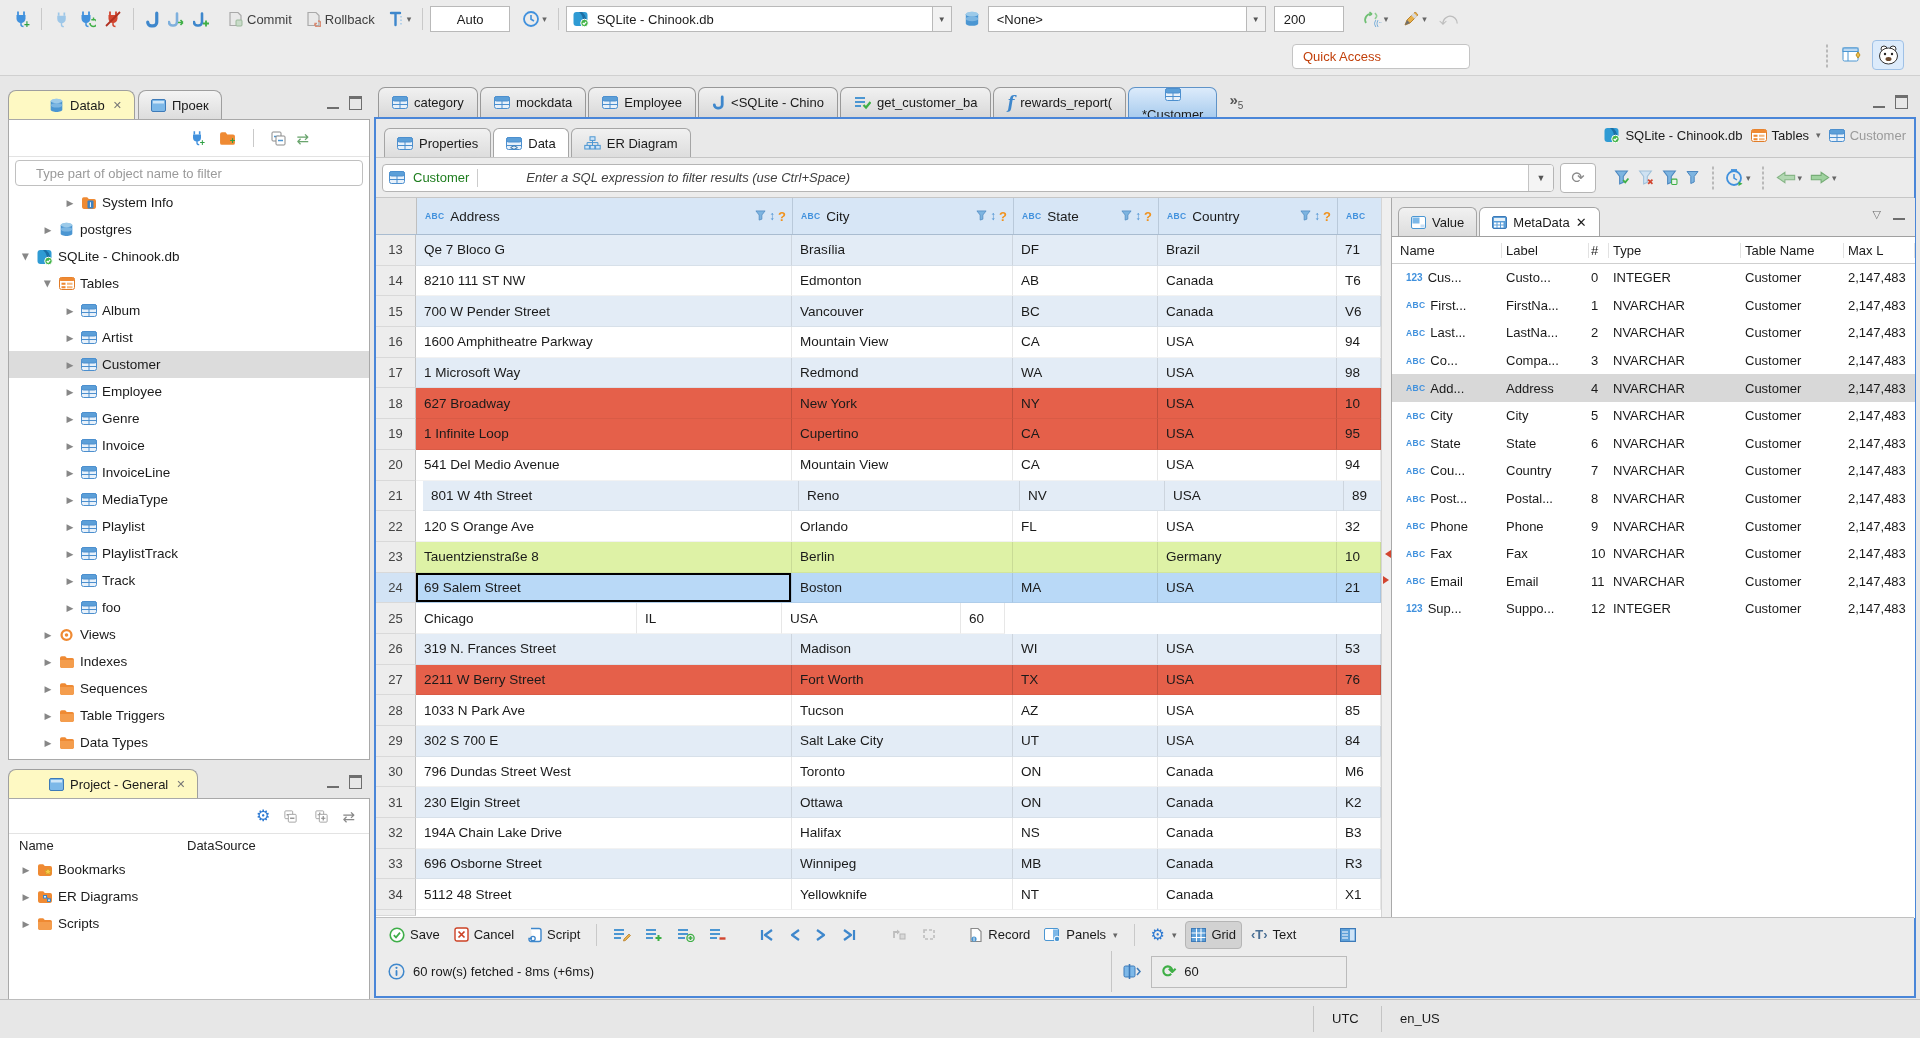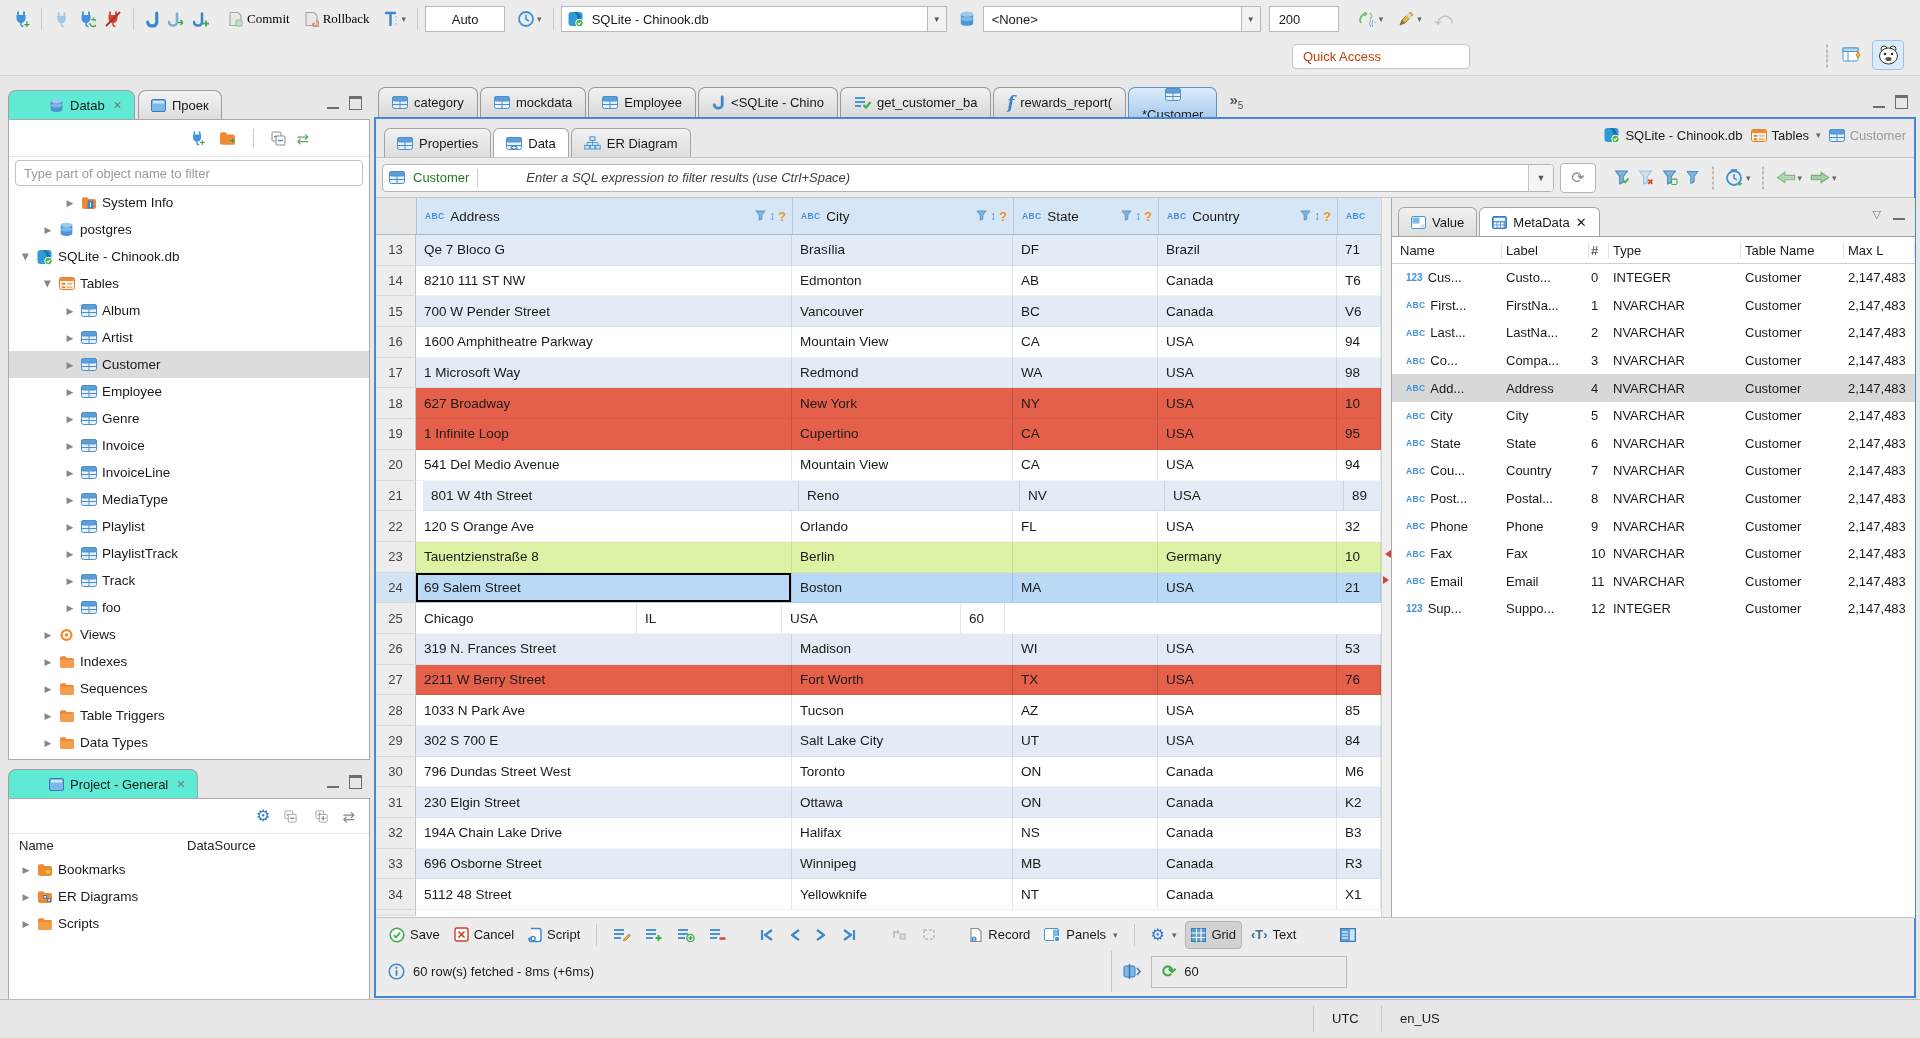--- a/index.html
+++ b/index.html
@@ -10,42 +10,42 @@
     font-size:13px;color:#1a1a1a;
     -webkit-font-smoothing:antialiased;
   }
   .abs{position:absolute;box-sizing:border-box;}
   .flex{display:flex;align-items:center;}
   .sep{width:1px;height:22px;background:#c9c9c9;margin:0 7px;flex:0 0 1px;}
   .dotsep{width:5px;height:24px;margin:0 6px;background:radial-gradient(#b9b9b9 1px, transparent 1.2px);background-size:4px 5px;background-repeat:repeat-y;background-position:center;}
   .caret{font-size:9px;color:#666;margin-left:2px;}
   .ibtn{display:inline-flex;align-items:center;justify-content:center;height:26px;padding:0 4px;border-radius:3px;}
   .ibtn svg{display:block;}
-  .disabled-label{color:#000000;font-family:Liberation Serif, serif;}
+  .disabled-label{color:#404040;}
   
   #topbar1{left:0;top:0;width:1920px;height:38px;background:#ececec;}
   #topbar2{left:0;top:38px;width:1920px;height:38px;background:#ececec;border-bottom:1px solid #d0d0d0;}
   .combo{background:#fff;border:1px solid #b9b9b9;height:26px;display:flex;align-items:center;box-sizing:border-box;}
   .combo .cbtext{padding:0 8px;white-space:nowrap;overflow:hidden;}
   .combo .cbarrow{width:18px;height:100%;border-left:1px solid #b9b9b9;background:#f2f2f2;display:flex;align-items:center;justify-content:center;font-size:8px;color:#555;}
   .plainbox{background:#fff;border:1px solid #b9b9b9;height:26px;display:flex;align-items:center;padding:0 9px;box-sizing:border-box;}
   #quick-access{width:178px;height:25px;border:1px solid #c4c4c4;border-radius:4px;background:#fff;color:#c2410c;display:flex;align-items:center;padding:0 10px;box-sizing:border-box;}
   .persp-pressed{border:1px solid #9fc1e6;background:#dcebfb;border-radius:4px;width:32px;height:30px;display:flex;align-items:center;justify-content:center;}
   
   .view-tabstrip{position:absolute;display:flex;align-items:flex-end;height:34px;}
   .vtab{display:flex;align-items:center;gap:6px;height:29px;padding:0 12px;border:1px solid #9f9f9f;border-bottom:none;border-radius:8px 8px 0 0;background:linear-gradient(#f4f4f4,#dcdcdc);margin-right:3px;}
-  .vtab.active{background:#5eead4;padding-left:40px;}
+  .vtab.active{background:#fef9c3;padding-left:40px;}
   .vtab .close{font-size:11px;color:#777;margin-left:2px;}
   .panel-body{position:absolute;background:#fff;border:1px solid #a9a9a9;}
   .winbtns{display:flex;gap:10px;align-items:center;}
   .win-min{width:12px;height:9px;border-bottom:2px solid #6e6e6e;}
   .win-max{width:11px;height:10px;border:1.5px solid #6e6e6e;border-top:3.5px solid #6e6e6e;}
   
   #nav-toolbar{height:36px;border-bottom:1px solid #e3e3e3;display:flex;align-items:center;justify-content:flex-end;padding-right:60px;gap:6px;}
-  #nav-filter{margin:3px 6px;height:24px;border:1px solid #c0c0c0;border-radius:4px;background:#fff;color:#9a9a9a;display:flex;align-items:center;padding:0 8px;}
+  #nav-filter{margin:3px 6px;height:24px;border:1px solid #c0c0c0;border-radius:4px;background:#fff;color:#9a9a9a;display:flex;align-items:center;padding:0 20px;}
   #nav-tree{position:relative;overflow:hidden;}
   .titem{height:27px;display:flex;align-items:center;gap:5px;white-space:nowrap;}
   .titem.sel{background:#dcdcdc;}
   .titem .arrow{font-size:9px;color:#878787;width:10px;text-align:center;flex:0 0 10px;}
   .titem .arrow.down{transform:rotate(90deg);}
   .titem .ticon{display:inline-flex;width:17px;justify-content:center;}
   .tlabel{font-size:13.5px;}
   
   #proj-toolbar{height:34px;border-bottom:1px solid #e3e3e3;display:flex;align-items:center;justify-content:flex-end;gap:10px;padding-right:14px;}
   .proj-headers{height:22px;display:flex;align-items:center;color:#222;}

